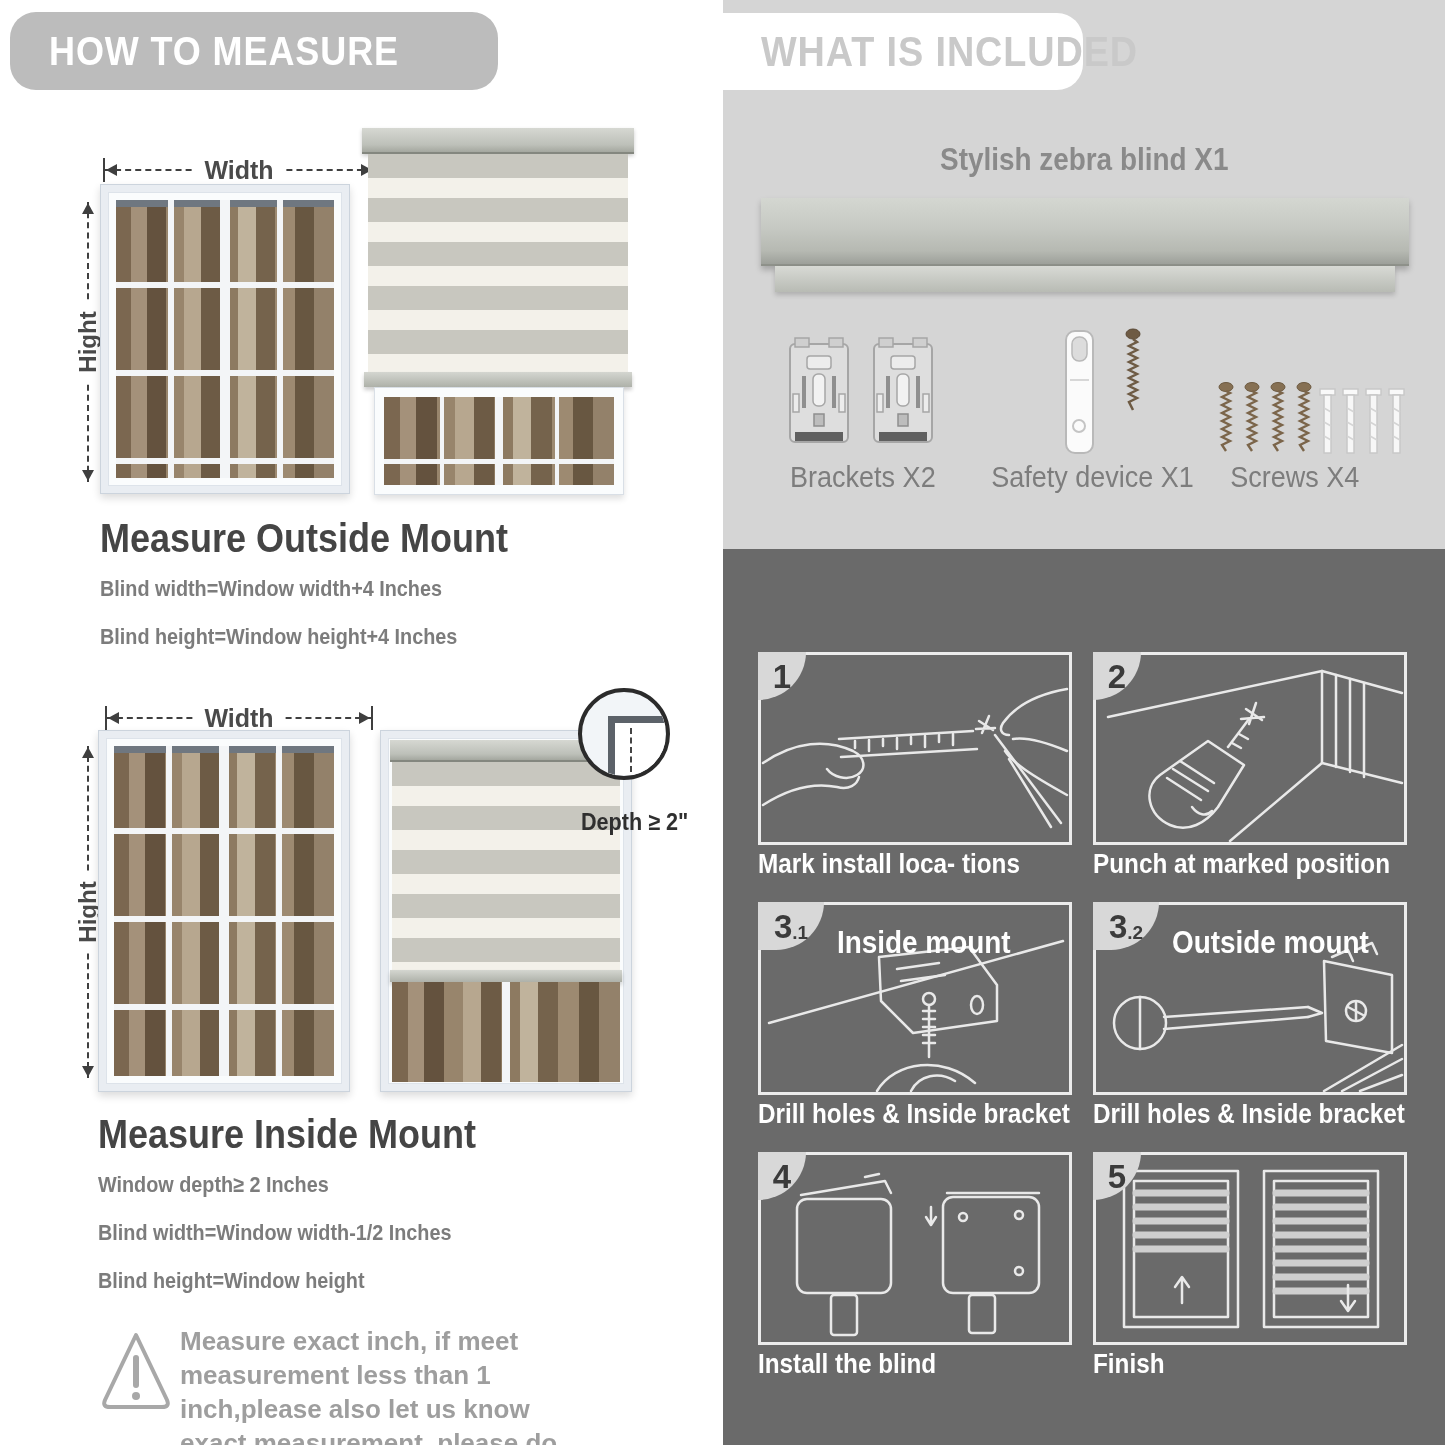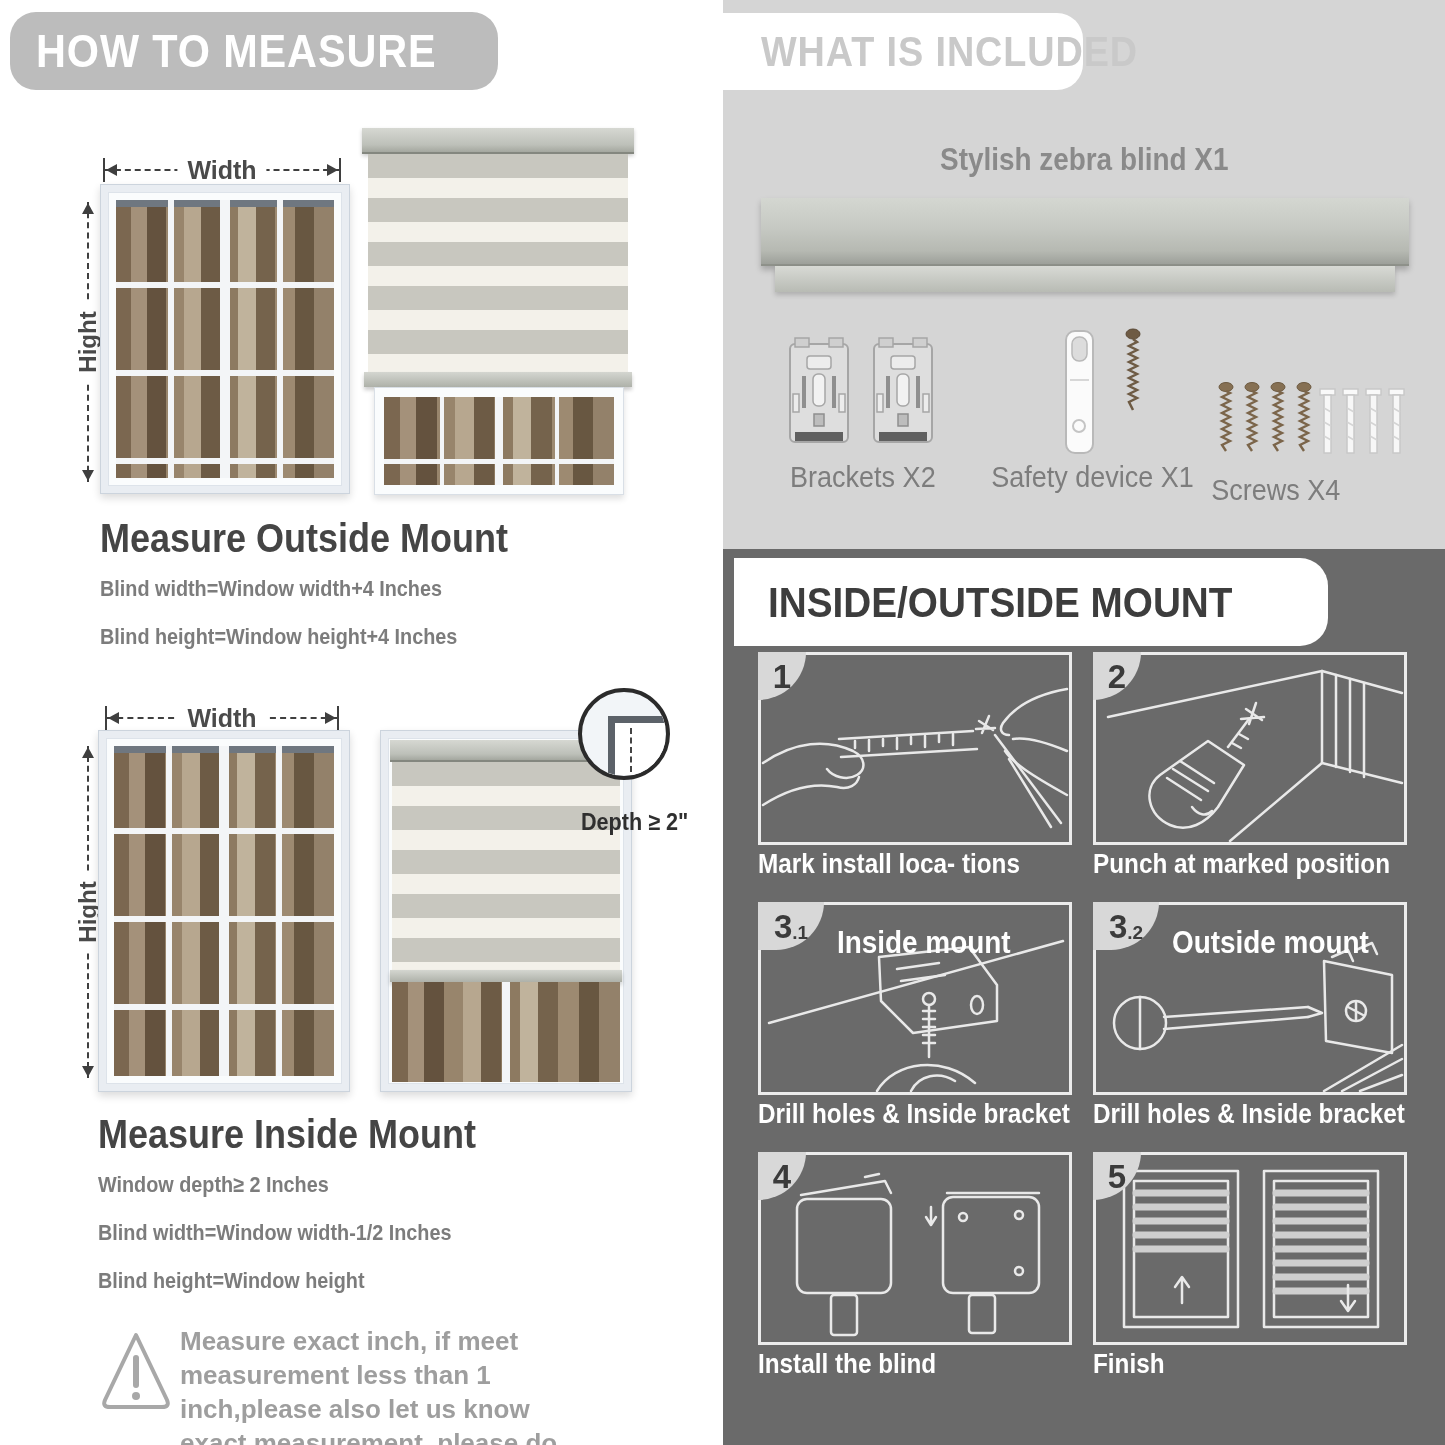--- a/index.html
+++ b/index.html
@@ -7,25 +7,25 @@
     position:relative; width:1445px; height:1445px; background:#ffffff;
     font-family:"Liberation Sans", sans-serif; overflow:hidden;
   }
   .cnd { display:inline-block; transform:scaleX(.9); transform-origin:0 50%; white-space:nowrap; }
   .cndc { display:inline-block; transform:scaleX(.9); transform-origin:50% 50%; white-space:nowrap; }
 
   
   .howto-header {
     position:absolute; left:10px; top:12px; width:488px; height:78px;
     background:#bcbcbc; border-radius:26px; color:#ffffff;
-    font-size:46px; font-weight:bold; line-height:78px; padding-left:26px; box-sizing:border-box;
+    font-size:40px; font-weight:bold; line-height:78px; padding-left:39px; box-sizing:border-box;
     letter-spacing:1px;
   }
   
-  .meas-h { position:absolute; height:24px; }
+  .meas-h { position:absolute; height:24px;padding-left:34px; }
   .meas-h .mh-line { position:absolute; left:2px; right:2px; top:11px; border-top:2px dashed #3f3f3f; }
   .meas-h .mh-tick { position:absolute; top:0; bottom:0; border-left:2px solid #3f3f3f; }
   .meas-h .mh-ah { position:absolute; top:12px; width:0; height:0; border-top:6px solid transparent; border-bottom:6px solid transparent; transform:translateY(-50%); }
   .meas-h .mh-ah.l { left:3px; border-right:11px solid #3f3f3f; }
   .meas-h .mh-ah.r { right:3px; border-left:11px solid #3f3f3f; }
   .meas-h .mh-label { position:absolute; left:50%; top:50%; transform:translate(-50%,-50%); background:#fff; padding:0 10px; font-size:25px; font-weight:bold; color:#4a4a4a; }
   .meas-v { position:absolute; width:24px; }
   .meas-v .mv-line { position:absolute; top:2px; bottom:2px; left:11px; border-left:2px dashed #3f3f3f; }
   .meas-v .mv-ah { position:absolute; left:12px; width:0; height:0; border-left:6px solid transparent; border-right:6px solid transparent; transform:translateX(-50%); }
   .meas-v .mv-ah.t { top:3px; border-bottom:11px solid #3f3f3f; }
@@ -328,29 +328,26 @@
         <line x1="5" y1="48" x2="12" y2="52" stroke="#d4d4d4" stroke-width="1.5"></line>
       </svg>
     </div>
 
     <div class="inc-label" style="left:40px; width:200px;">
       <span class="cndc">Brackets X2</span>
     </div>
     <div class="inc-label" style="left:250px; width:240px;">
       <span class="cndc">Safety device X1</span>
     </div>
-    <div class="inc-label" style="left:453px; width:200px;margin-top:13px;">
+    <div class="inc-label" style="left:472px; width:200px;">
       <span class="cndc">Screws X4</span>
     </div>
   </div>
 
   <div class="right-bottom">
-    <div class="mount-header">
-      <span class="cnd">INSIDE/OUTSIDE MOUNT</span>
-    </div>
 
     <div class="step-panel" style="left:35px; top:103px;">
       <svg class="art" viewBox="0 0 308 187">
         <path d="M2,108 C34,86 66,84 92,96 C104,102 106,114 96,120 C86,126 72,122 66,114"></path>
         <path d="M2,150 C30,132 56,128 76,132 C88,135 96,130 98,122"></path>
         <path d="M78,84 L212,76"></path>
           <path d="M80,102 L216,94"></path>
         <path d="M94,86 l0,7 M108,85 l0,11 M122,84 l0,7 M136,83 l0,11 M150,82 l0,7 M164,81 l0,11 M178,80 l0,7 M192,79 l0,11"></path>
         <path d="M218,66 l14,9 M228,61 l-7,17 M215,74 l19,-1"></path>
         <path d="M306,34 C272,40 252,54 242,68 C238,74 240,80 248,80"></path>

